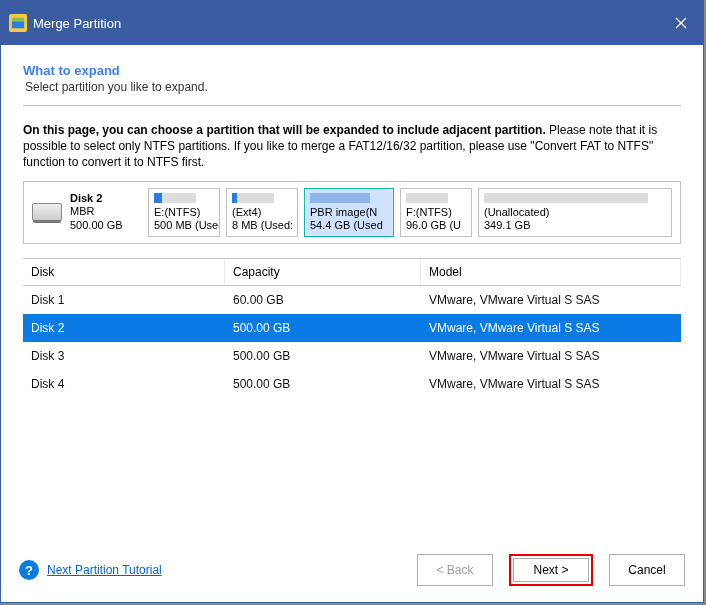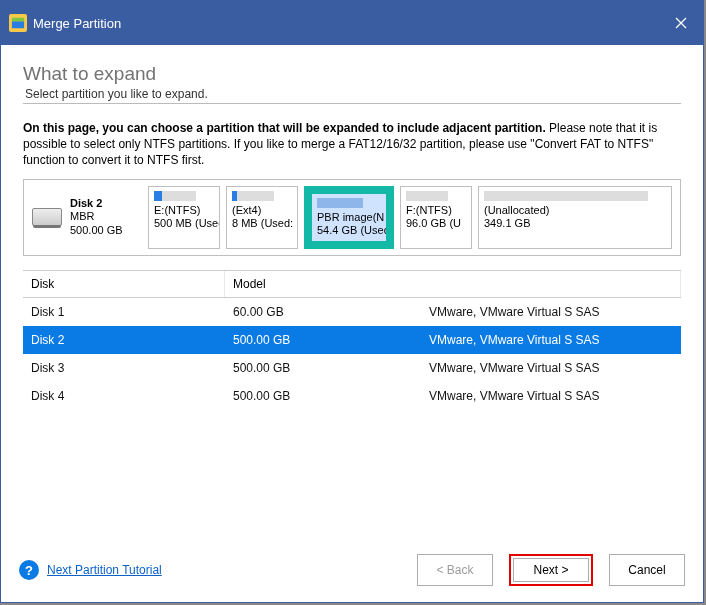--- a/index.html
+++ b/index.html
@@ -4,33 +4,33 @@
 <style>
   * { box-sizing: border-box; }
   body { margin: 0; font-family: "Segoe UI", Tahoma, sans-serif; font-size: 12px; background: #888; width: 706px; height: 605px; overflow: hidden; }
   .window { background: #fff; width: 704px; height: 603px; border: 1px solid #3a5ca0; margin: 0; position: relative; }
   .titlebar { background: #3a5ca0; color: #fff; height: 44px; display: flex; align-items: center; padding: 0 0 0 8px; font-size: 13px; }
   .titlebar .app-icon { width: 18px; height: 18px; margin-right: 6px; background: #f9c846; border-radius: 2px; display: inline-flex; align-items: center; justify-content: center; }
   .titlebar .app-icon svg { width: 14px; height: 14px; }
   .titlebar .title { flex: 1; }
   .titlebar .close { width: 44px; height: 30px; display: flex; align-items: center; justify-content: center; cursor: default; }
   .content { padding: 18px 22px 0 22px; }
-  .heading { font-weight: 400; font-size: 19px; color: #737373; }
-  .subhead { margin: 2px 0 2px 2px; color: #333; }
+  .heading { font-weight: 700; font-size: 13px; color: #3b82f6; }
+  .subhead { margin: 2px 0 11px 2px; color: #333; }
   .divider { border: none; border-top: 1px solid #bbb; margin: 0 0 16px 0; }
   .intro { font-size: 12px; color: #000; line-height: 1.35; margin-bottom: 10px; }
   .intro b { font-weight: 700; }
   .diskpanel { border: 1px solid #bfbfbf; padding: 6px 8px; display: flex; gap: 6px; align-items: stretch; margin-bottom: 14px; }
   .dk-left { display: flex; align-items: center; gap: 8px; width: 110px; }
   .dk-icon { width: 30px; height: 18px; background: linear-gradient(#eee,#ccc); border: 1px solid #888; border-radius: 2px; position: relative; }
   .dk-icon:before { content:""; position:absolute; bottom:-3px; left:0; right:0; height:3px; background:#777; border-radius:0 0 2px 2px; }
   .dk-meta { font-size: 11px; line-height: 1.25; }
   .dk-meta .nm { font-weight: 700; }
   .part { border: 1px solid #bfbfbf; padding: 4px 23px 3px 5px; font-size: 11px; line-height: 1.25; white-space: nowrap; overflow: hidden; position: relative; }
-  .part.sel { border: 8px solid #14b8a6; background: #cfe3ff; }
+  .part.sel { border: 1px solid #14b8a6; background: #cfe3ff; }
   .part .bar { height: 10px; background: #ddd; margin-bottom: 3px; position: relative; }
   .part .bar .fill { position: absolute; left:0; top:0; bottom:0; background: #2a7de1; }
   .part.sel .bar { background: #c4d5f0; }
   .part.sel .bar .fill { background: #8fb6ea; }
   .part.unalloc .bar { background: #ddd; }
   .part.unalloc .bar .fill { background: transparent; }
   .p-e { width: 72px; }
   .p-ext { width: 72px; }
   .p-pbr { width: 90px; }
   .p-f { width: 72px; }
@@ -124,20 +124,21 @@
             <div class="fill"></div>
           </div>
         <div>(Unallocated)</div>
         <div>349.1 GB</div>
       </div>
     </div>
 
     <div class="table">
       <div class="thead">
         <div class="th col-disk">Disk</div>
+        <div class="th col-cap">Capacity</div>
         <div class="th col-model">Model</div>
       </div>
       <div id="tbody">
           <div class="row">
             <div class="col-disk">Disk 1</div>
             <div class="col-cap">60.00 GB</div>
             <div class="col-model">VMware, VMware Virtual S SAS</div>
           </div>
           <div class="row sel">
             <div class="col-disk">Disk 2</div>

